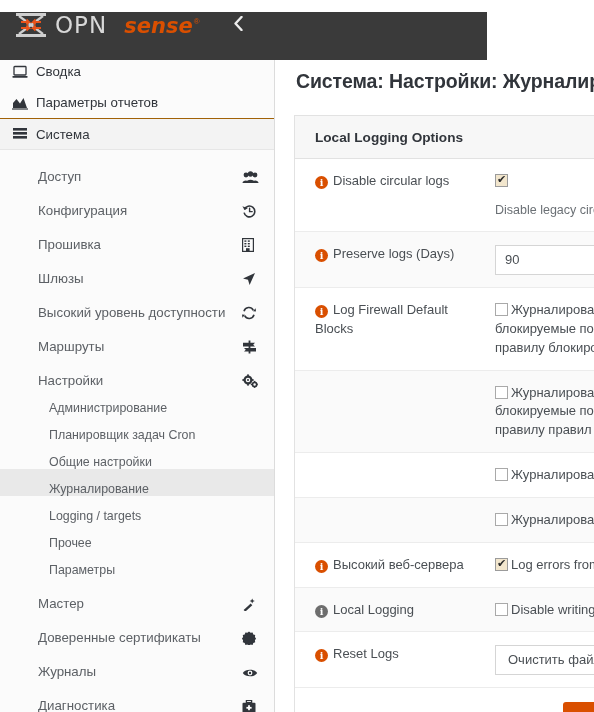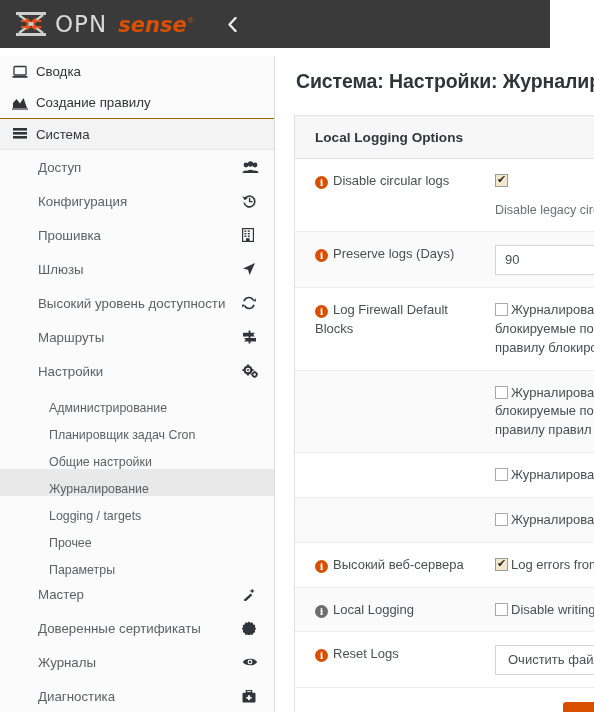--- a/index.html
+++ b/index.html
@@ -8,38 +8,38 @@
     width: 594px; height: 712px;
     overflow: hidden;
     font-family: "Liberation Sans", "DejaVu Sans", sans-serif;
     background: #ffffff;
     color: #333;
   }
   .app { width: 594px; height: 712px; position: relative; overflow: hidden; }
 
   
   .topbar {
-    position: absolute; top: 0; left: 0;
-    width: 550px; height: 48px;
+    position: absolute; top: 12px; left: 0;
+    width: 487px; height: 48px;
     background: #3a3a3a;
-    display: flex; align-items: center;
+    display: flex; align-items: flex-start;
     z-index: 20;
   }
   .logo-wrap { display: flex; align-items: center; padding-left: 14px; }
   .logo-mark { width: 34px; height: 26px; margin-right: 7px; flex: none; }
   .logo-text { display: flex; align-items: baseline; line-height: 1; }
   .logo-opn {
     font-family: "DejaVu Sans", sans-serif;
     font-size: 23px; letter-spacing: 1px;
     color: #d8d8d8; font-weight: 400;
   }
   .logo-sense {
     font-family: "DejaVu Sans", sans-serif;
     font-size: 21px; font-weight: bold; font-style: italic;
-    color: #d94f00; margin-left: 11px;
+    color: #d94f00; margin-left: 17px;
   }
   .logo-reg { font-size: 8px; color: #d94f00; margin-left: 1px; position: relative; top: -9px; }
   .collapse-btn {
     margin-left: 26px; color: #e9e9e9;
     font-size: 17px; font-weight: bold;
     cursor: pointer; line-height: 1;
     padding: 4px 8px;
   }
 
   
@@ -68,21 +68,21 @@
     border-bottom: 1px solid #e6e6e6;
     height: 32px;
   }
   .nav-top.section2 {
     background: #f3f3f3;
     border-top: 1px solid #e6e6e6;
     height: 32px;
   }
 
   .nav-l2 {
-    display: flex; align-items: center;
+    display: flex; align-items: flex-end;
     height: 34px; padding-left: 38px; padding-right: 14px;
     font-size: 13.3px; color: #5d6166;
     cursor: pointer;
   }
   .nav-l2 .lbl { flex: 1 1 auto; }
   .nav-l2 .ricon {
     flex: none; width: 18px; text-align: center;
     color: #31353b; font-size: 13px;
   }
 
@@ -254,21 +254,21 @@
       <span class="lbl">Сводка</span>
     </div>
 
     <div class="nav-top">
       <span class="ico">
         <svg width="16" height="14" viewBox="0 0 16 14">
             <path d="M1 12 L1 7 L4.5 3 L8 7.5 L11.5 2 L15 12 Z" fill="#31353b"></path>
             <rect x="0" y="12.4" width="16" height="1.2" fill="#31353b"></rect>
           </svg>
       </span>
-      <span class="lbl">Создание правилу</span>
+      <span class="lbl">Параметры отчетов</span>
     </div>
 
     <div class="nav-top section">
       <span class="ico">
         <svg width="16" height="14" viewBox="0 0 16 14">
             <rect x="1" y="1" width="14" height="2.6" fill="#31353b"></rect>
             <rect x="1" y="5" width="14" height="2.6" fill="#31353b"></rect>
             <rect x="1" y="9" width="14" height="2.6" fill="#31353b"></rect>
           </svg>
       </span>

